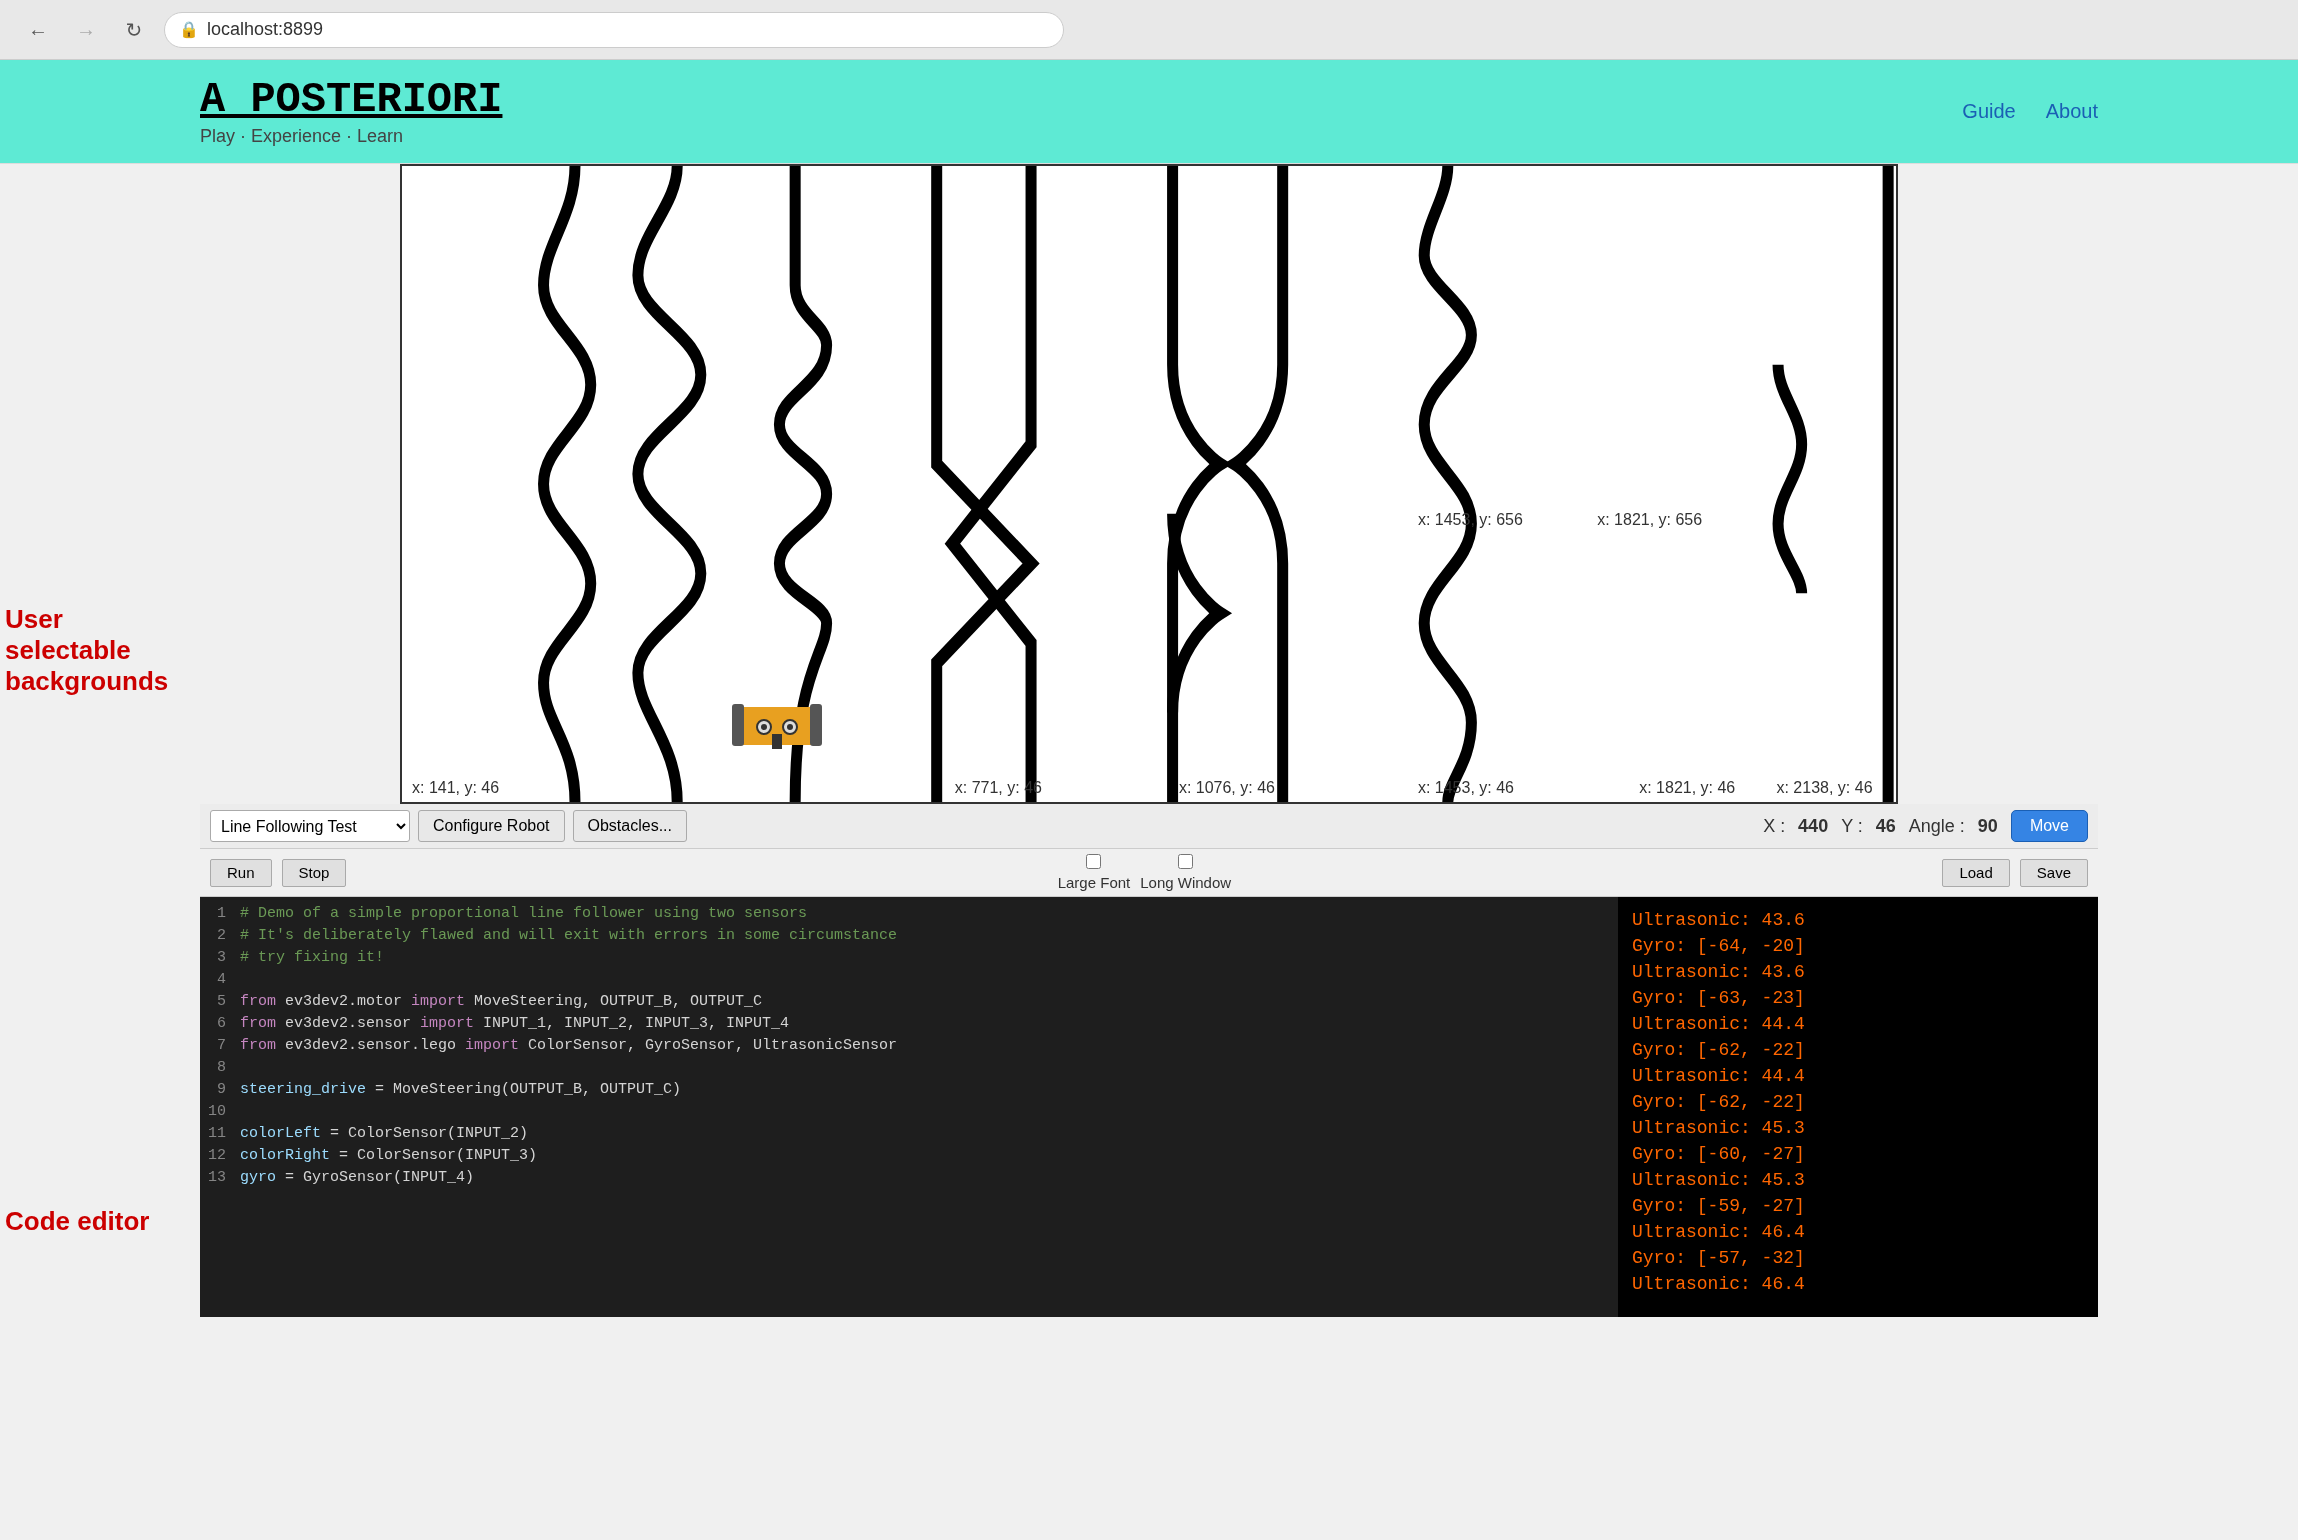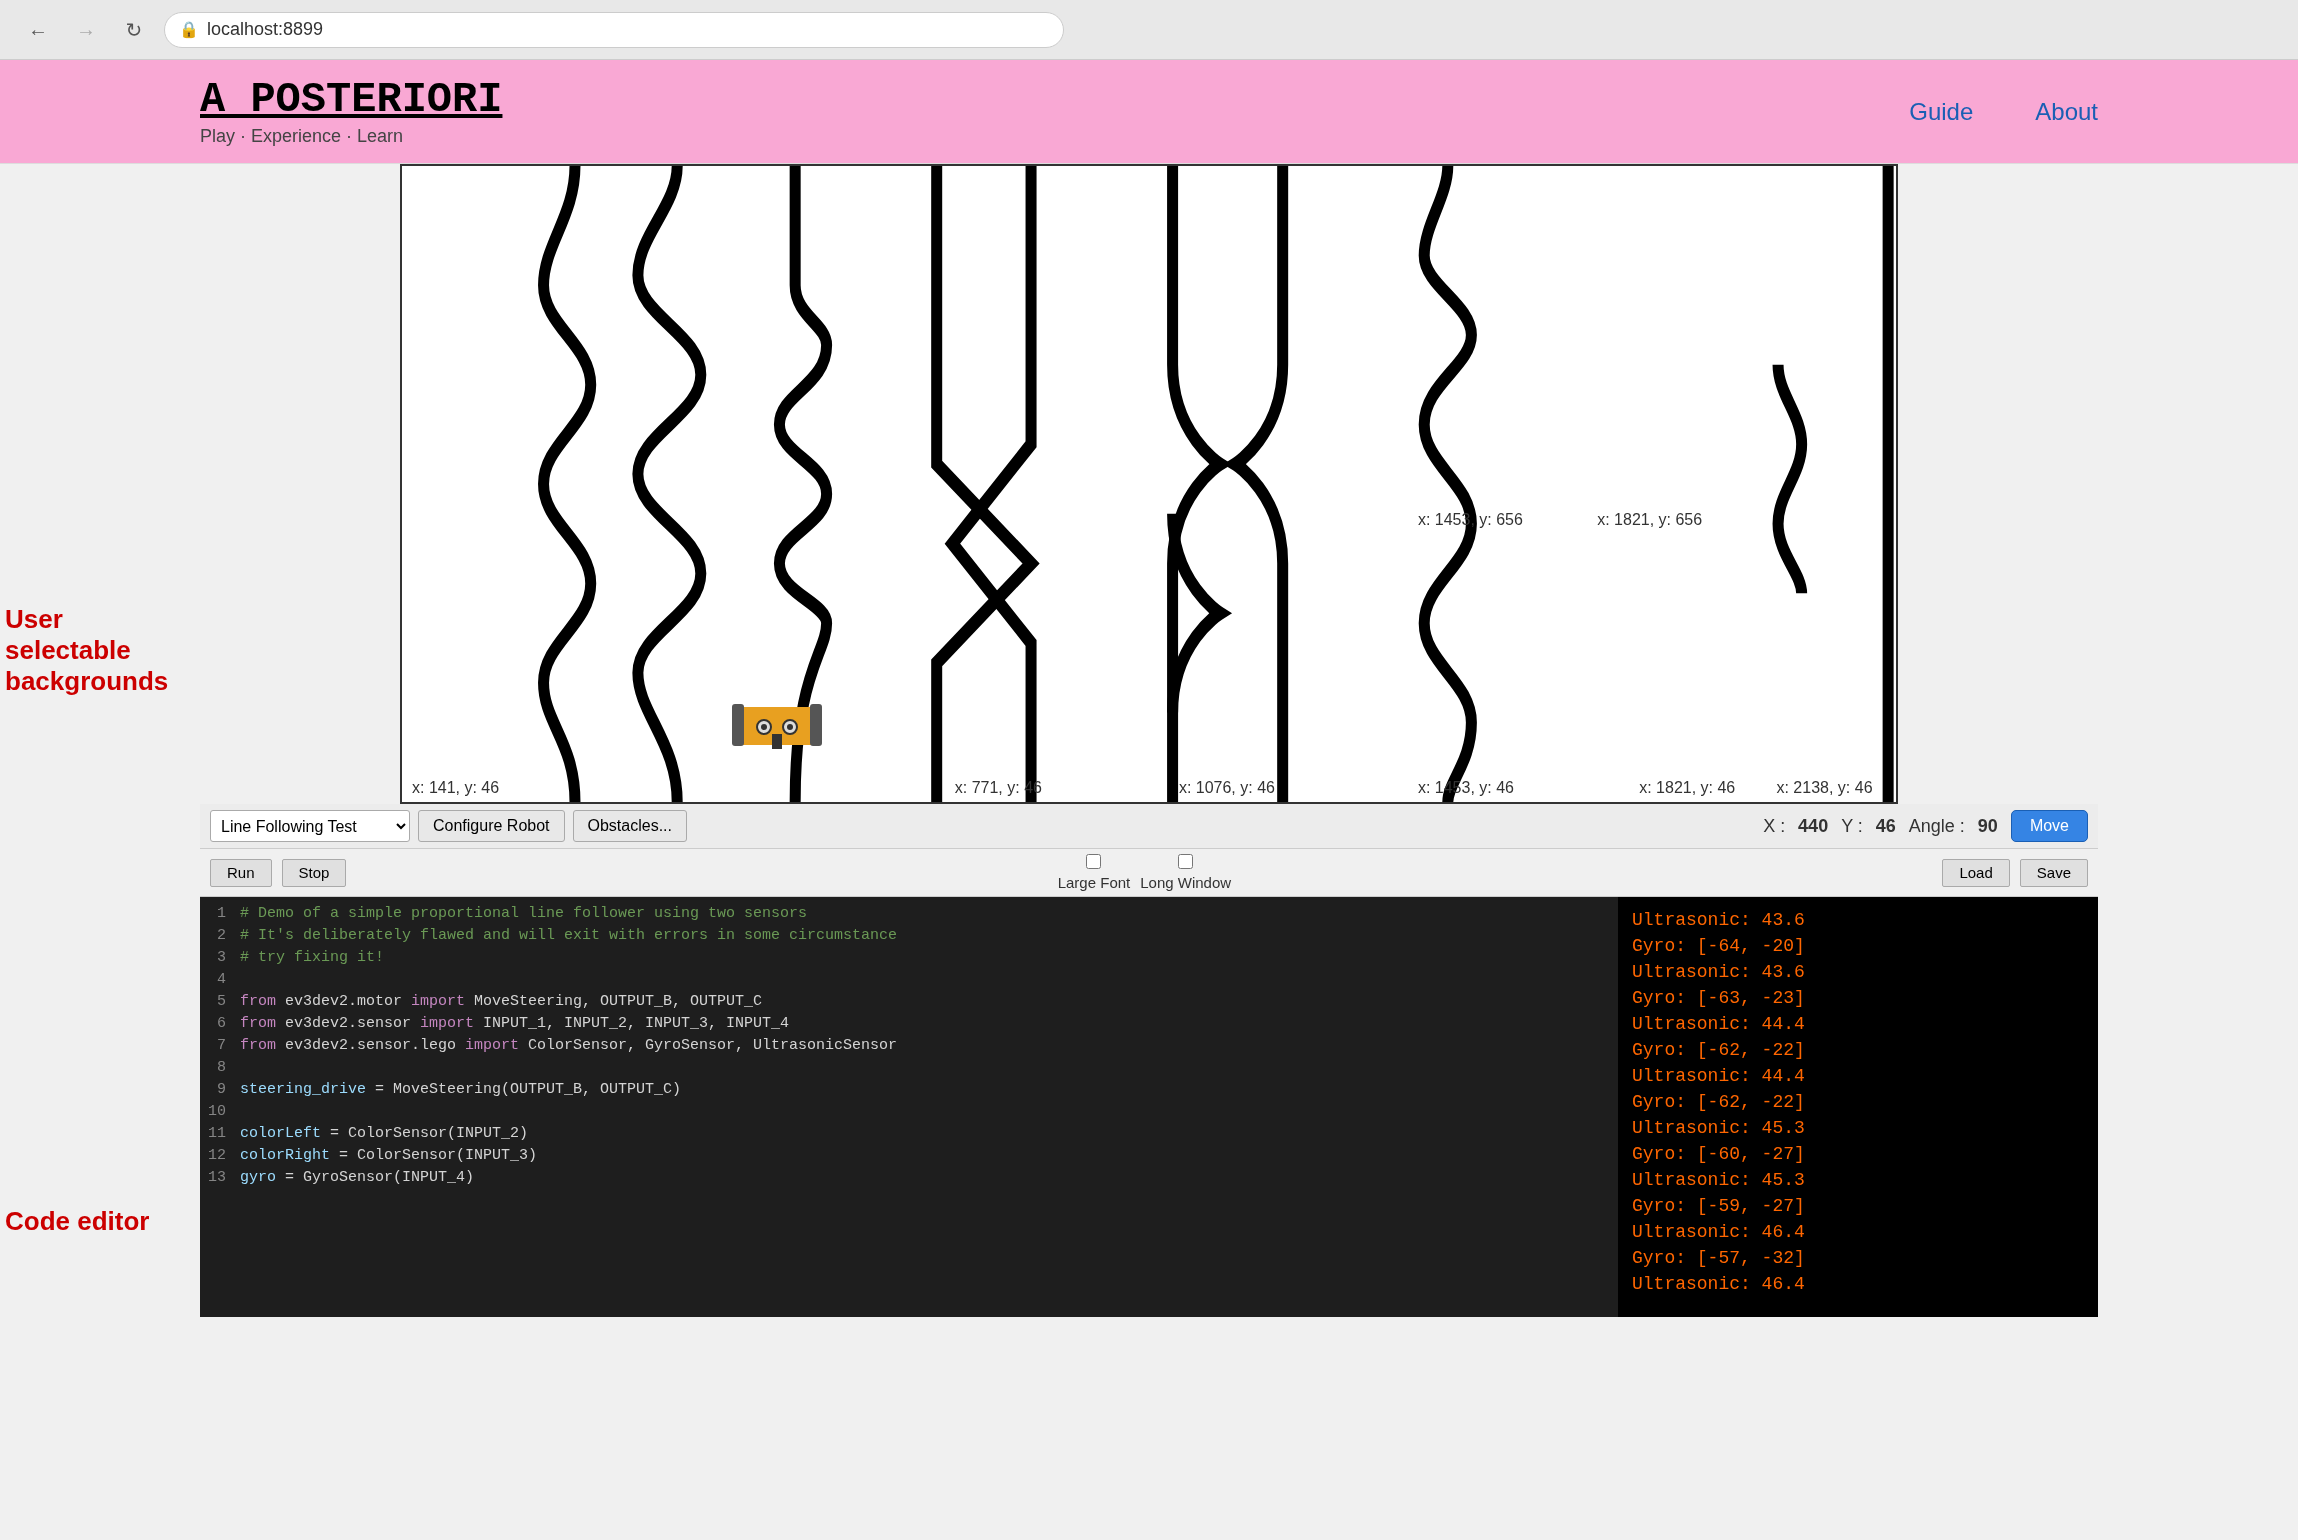--- a/index.html
+++ b/index.html
@@ -35,21 +35,21 @@
       align-items: center;
       padding: 0 14px;
       gap: 8px;
       font-size: 18px;
       color: #333;
     }
     .address-bar .lock-icon { color: #666; font-size: 16px; }
 
     
     .page-header {
-      background: #f9a8d4;
+      background: #5eead4;
       padding: 16px 200px;
       display: flex;
       align-items: center;
       justify-content: space-between;
       border-bottom: 1px solid #ddd;
     }
     .site-title {
       font-family: 'Courier New', monospace;
       font-size: 42px;
       font-weight: bold;
@@ -57,24 +57,23 @@
       color: black;
     }
     .site-subtitle {
       font-size: 18px;
       color: #444;
       margin-top: 2px;
     }
     .header-nav { display: flex; gap: 30px; }
     .header-nav a {
       color: #1a5fb4;
-      font-size: 24px;
+      font-size: 20px;
       text-decoration: none;
       cursor: pointer;
-      margin-left: 32px;
     }
 
     
     .sim-container {
       background: white;
       margin: 0 200px;
       border: 2px solid #333;
       position: relative;
       height: 640px;
       overflow: hidden;

